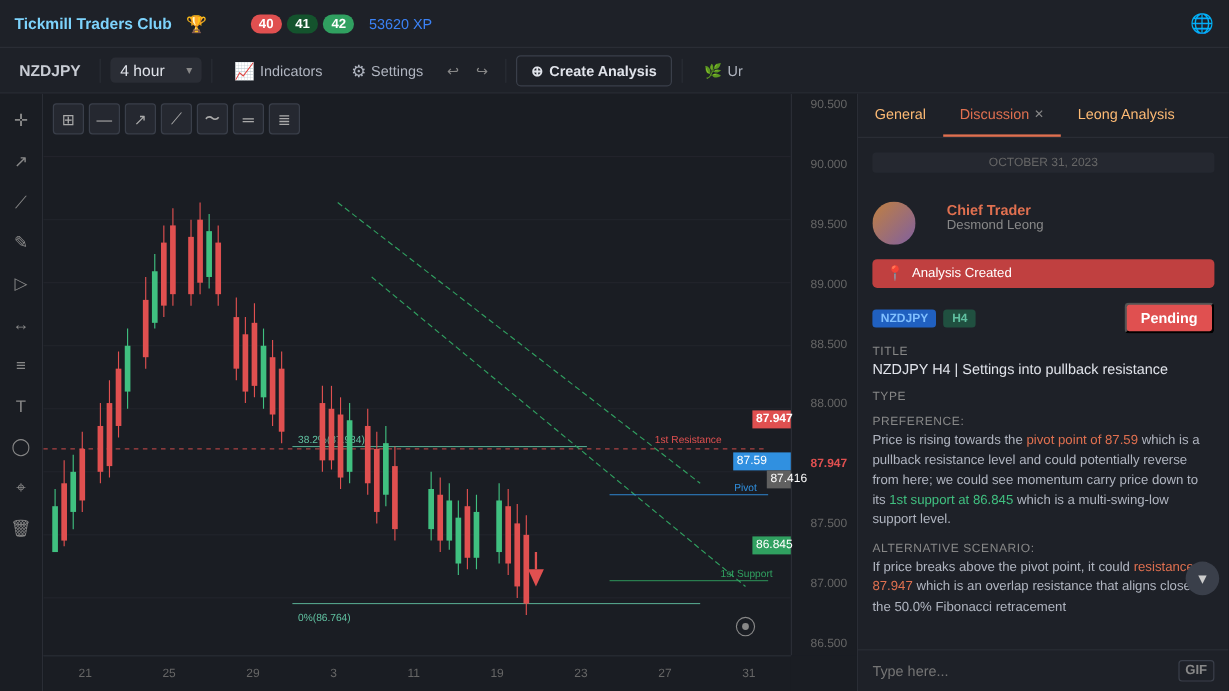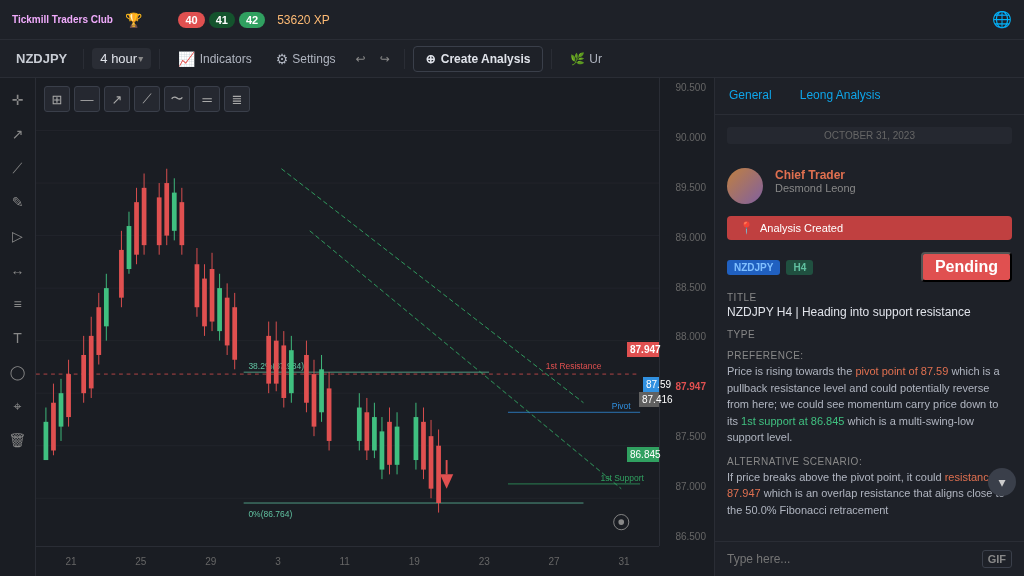--- a/index.html
+++ b/index.html
@@ -9,44 +9,44 @@
     .header-bar {
       background: #1e2128;
       height: 40px;
       display: flex;
       align-items: center;
       padding: 0 12px;
       border-bottom: 1px solid #2a2d35;
       flex-shrink: 0;
     }
     .brand-name {
-      color: #f0abfc;
+      color: #7dd3fc;
       font-weight: 700;
-      font-size: 10px;
+      font-size: 13px;
       margin-right: 12px;
     }
     .xp-badges {
       display: flex;
       align-items: center;
       gap: 4px;
       padding-left: 32px;
     }
     .trophy-icon { color: #e8a030; font-size: 14px; margin-right: 4px; }
     .badge {
       border-radius: 10px;
       padding: 2px 7px;
       font-size: 11px;
       font-weight: 600;
       color: #fff;
     }
     .badge-red { background: #e05050; }
     .badge-orange { background: #14532d; }
     .badge-green { background: #30a060; }
     .xp-text {
-      color: #fdba74;
+      color: #3b82f6;
       font-size: 12px;
       margin-left: 8px;
     }
     .spacer { flex: 1; }
     .globe-icon { color: #888; font-size: 16px; cursor: pointer; }
 
     
     .toolbar {
       background: #1e2128;
       height: 38px;
@@ -59,21 +59,21 @@
     }
     .toolbar-pair {
       color: #c8ccd4;
       font-size: 13px;
       font-weight: 600;
       padding: 4px 8px;
     }
     .toolbar-timeframe {
       display: flex;
       align-items: center;
-      gap: 1px;
+      gap: 18px;
       background: #2a2d35;
       border-radius: 4px;
       padding: 3px 8px;
       cursor: pointer;
       color: #e0e3ea;
       font-size: 13px;
       text-align: right;
     }
     .chevron-down { font-size: 10px; color: #888; }
     .toolbar-sep { width: 1px; height: 20px; background: #2a2d35; margin: 0 4px; }
@@ -232,21 +232,21 @@
     .panel-tabs {
       display: flex;
       border-bottom: 1px solid #2a2d35;
       background: #1e2128;
       flex-shrink: 0;
     }
     .panel-tab {
       padding: 10px 14px;
       cursor: pointer;
       font-size: 12px;
-      color: #0ea5e9;
+      color: #fdba74;
       border-bottom: 2px solid transparent;
       display: flex;
       align-items: center;
       gap: 4px;
     }
     .panel-tab.active {
       color: #e07050;
       border-bottom: 2px solid #e07050;
     }
     .tab-close { font-size: 10px; color: #888; cursor: pointer; }
@@ -270,21 +270,21 @@
       background: #252830;
       padding: 3px 8px;
       border-radius: 3px;
       display: inline-block;
       width: 100%;
     }
 
     
     .user-post {
       display: flex;
-      gap: 12px;
+      gap: 26px;
       margin-bottom: 12px;
       margin-top: 12px;
     }
     .avatar {
       width: 36px;
       height: 36px;
       border-radius: 50%;
       background: #3a4060;
       flex-shrink: 0;
       overflow: hidden;
@@ -330,21 +330,21 @@
       font-weight: 600;
     }
     .tag-blue { background: #2060c0; color: #80c0ff; }
     .tag-green { background: #205040; color: #60c0a0; }
     .pending-btn {
       margin-left: auto;
       background: #e05050;
       color: #fff;
       padding: 4px 12px;
       border-radius: 4px;
-      font-size: 16px;
+      font-size: 12px;
       font-weight: 600;
       cursor: pointer;
     }
 
     
     .detail-section { margin-bottom: 10px; }
     .detail-label {
       color: #888;
       font-size: 10px;
       margin-bottom: 2px;
@@ -617,21 +617,21 @@
       <div class="price-label">89.000</div>
       <div class="price-label">88.500</div>
       <div class="price-label">88.000</div>
       <div class="price-label" style="color:#e05050;font-weight:700;">87.947</div>
       <div class="price-label">87.500</div>
       <div class="price-label">87.000</div>
       <div class="price-label">86.500</div>
     </div>
 
     <div style="position:absolute; right:55px; top:53%; width:32px; background:#e05050; color:#fff; font-size:10px; font-weight:700; padding:2px 3px; z-index:5;">87.947</div>
-    <div style="position:absolute; right:55px; top:60%; width:16px; background:#3090e0; color:#fff; font-size:10px; padding:2px 3px; z-index:5;">87.59</div>
+    <div style="position:absolute; right:55px; top:60%; width:48px; background:#3090e0; color:#fff; font-size:10px; padding:2px 3px; z-index:5;">87.59</div>
     <div style="position:absolute; right:55px; top:63%; width:20px; background:#606060; color:#fff; font-size:10px; padding:2px 3px; z-index:5;">87.416</div>
     <div style="position:absolute; right:55px; top:74%; width:32px; background:#30a060; color:#fff; font-size:10px; padding:2px 3px; z-index:5;">86.845</div>
 
     <div class="time-axis">
       <span>21</span>
       <span>25</span>
       <span>29</span>
       <span>3</span>
       <span>11</span>
       <span>19</span>
@@ -641,20 +641,24 @@
     </div>
 
   </div>
 
   <div class="right-panel">
 
     <div class="panel-tabs">
       <div class="panel-tab">
         <span>General</span>
       </div>
+      <div class="panel-tab active">
+        <span>Discussion</span>
+        <span class="tab-close">✕</span>
+      </div>
       <div class="panel-tab">
         <span>Leong Analysis</span>
       </div>
     </div>
 
     <div class="panel-content" style="position:relative;">
 
       <div style="text-align:center; margin-bottom:12px;">
         <span class="date-separator">OCTOBER 31, 2023</span>
       </div>
@@ -675,21 +679,21 @@
       </div>
 
       <div class="tags-row">
         <span class="tag tag-blue">NZDJPY</span>
         <span class="tag tag-green">H4</span>
         <button class="pending-btn">Pending</button>
       </div>
 
       <div class="detail-section">
         <div class="detail-label">Title</div>
-        <div class="detail-value">NZDJPY H4 | Heading into support resistance</div>
+        <div class="detail-value">NZDJPY H4 | Settings into pullback resistance</div>
       </div>
 
       <div class="detail-section">
         <div class="detail-label">Type</div>
       </div>
 
       <div class="detail-section">
         <div class="detail-label">Preference:</div>
         <div class="detail-text">
           Price is rising towards the <span class="highlight-orange">pivot point of 87.59</span> which is a pullback resistance level and could potentially reverse from here; we could see momentum carry price down to its <span class="highlight-green">1st support at 86.845</span> which is a multi-swing-low support level.

